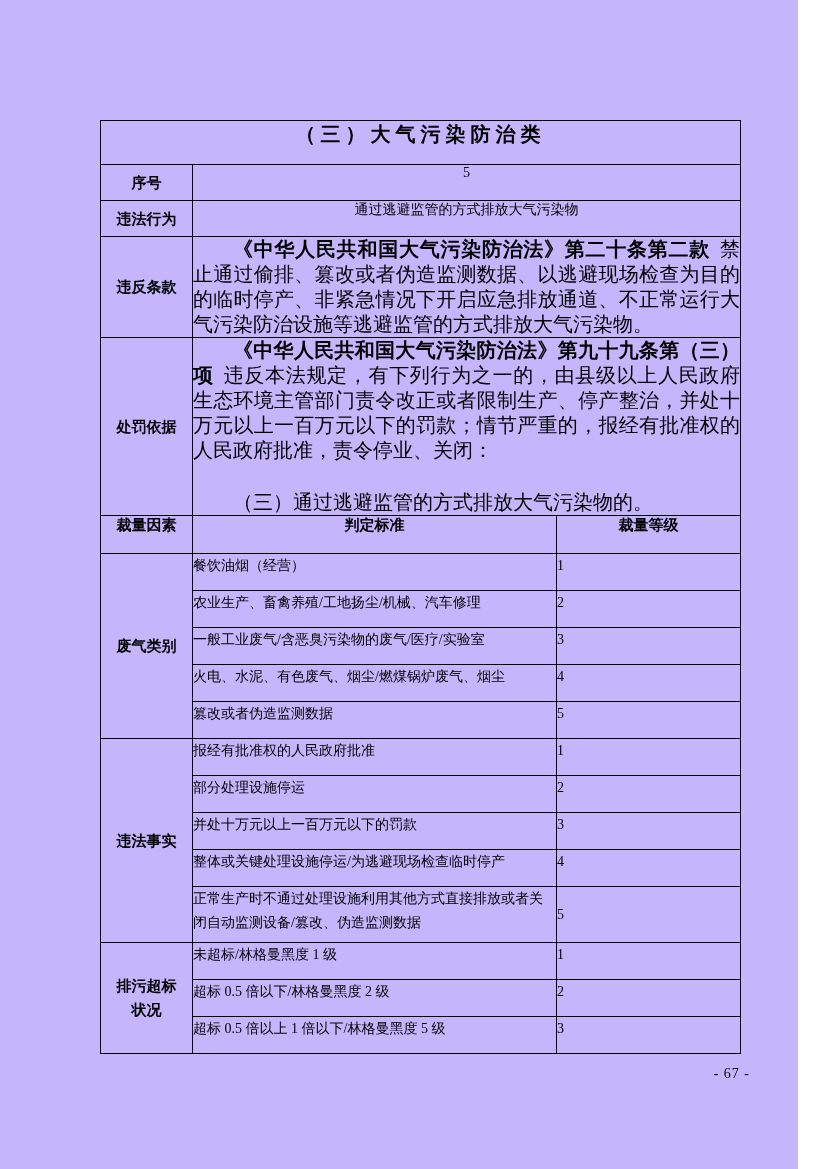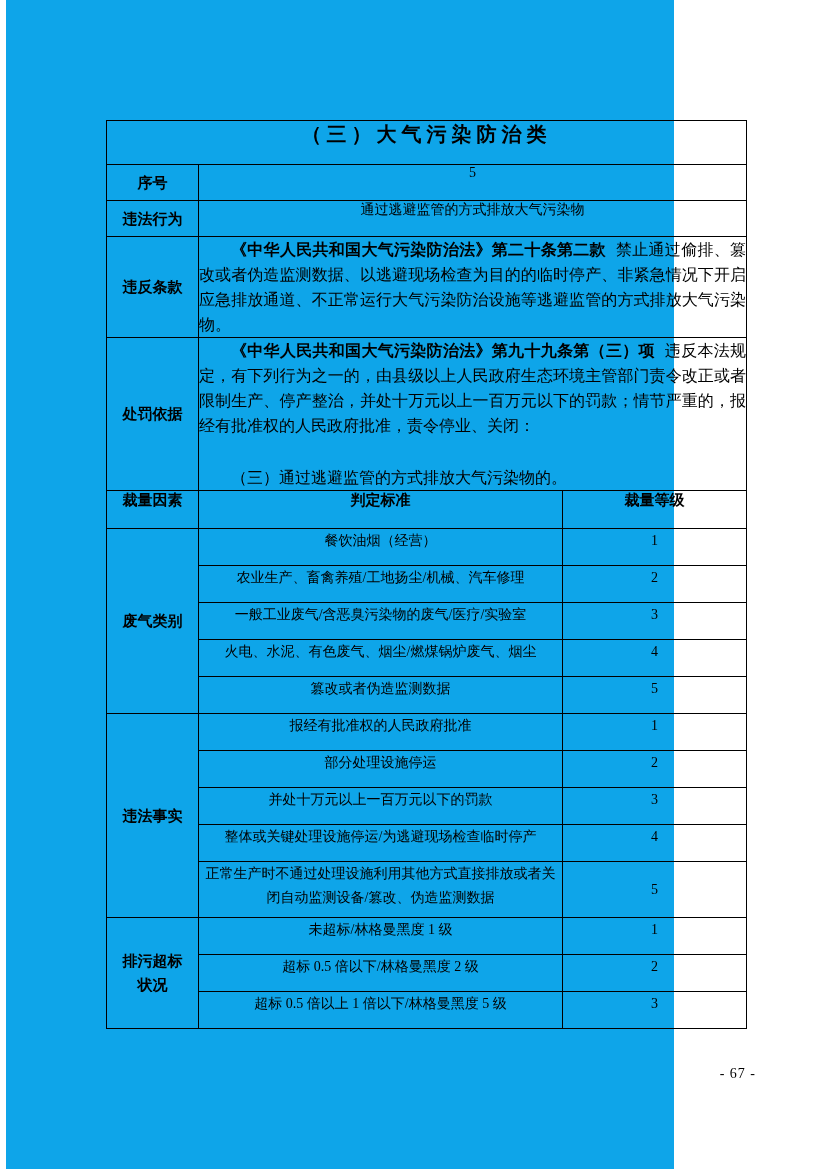--- a/index.html
+++ b/index.html
@@ -3,21 +3,21 @@
 <meta charset="utf-8">
 <style>
   html, body { margin: 0; padding: 0; }
   body {
     width: 827px; height: 1169px;
     background: #ffffff;
     font-family: "Liberation Serif", "DejaVu Serif", serif;
     color: #000;
     position: relative;
   }
-  .page { position: absolute; left: 6px; top: 0; width: 668px; height: 1169px; background: #0ea5e9; }
+  .page { position: absolute; left: 0; top: 0; width: 798px; height: 1169px; background: #c4b5fd; }
 
   table.doc {
     position: absolute; left: 100px; top: 120px;
     width: 640px;
     border-collapse: collapse;
     table-layout: fixed;
   }
   table.doc td { border: 1px solid #000; padding: 0; overflow: hidden; }
 
   tr.h44  { height: 44px; }
@@ -38,36 +38,36 @@
     font-weight: bold; font-size: 15px; line-height: 24px;
   }
   td.lbl .line { display: block; }
   td.center-val {
     text-align: center; vertical-align: top;
     padding-top: 7px; font-size: 14px;
   }
   td.text-cell {
     vertical-align: top;
     padding: 5px 9px 0 9px;
-    font-size: 16px;
+    font-size: 20px;
   }
   td.text-cell p {
     margin: 0;
     text-indent: 2em;
     text-align: justify;
     line-height: 25px;
   }
   td.text-cell p.second { margin-top: 27px; text-align: left; }
   b.law { padding-right: 10px; }
   td.hdr {
     text-align: center; vertical-align: top;
     padding-top: 8px; font-weight: bold; font-size: 15px;
   }
   td.crit, td.lvl {
-    text-align: center; vertical-align: top;
+    vertical-align: top;
     padding: 7px 6px 0 6px; font-size: 14px; line-height: 24px; margin-left: 44px;
   }
   .pagenum {
     position: absolute; left: 650px; top: 1066px;
     width: 100px; text-align: right;
     font-size: 14px; letter-spacing: 1px;
   }
 </style>
 </head>
 <body>

